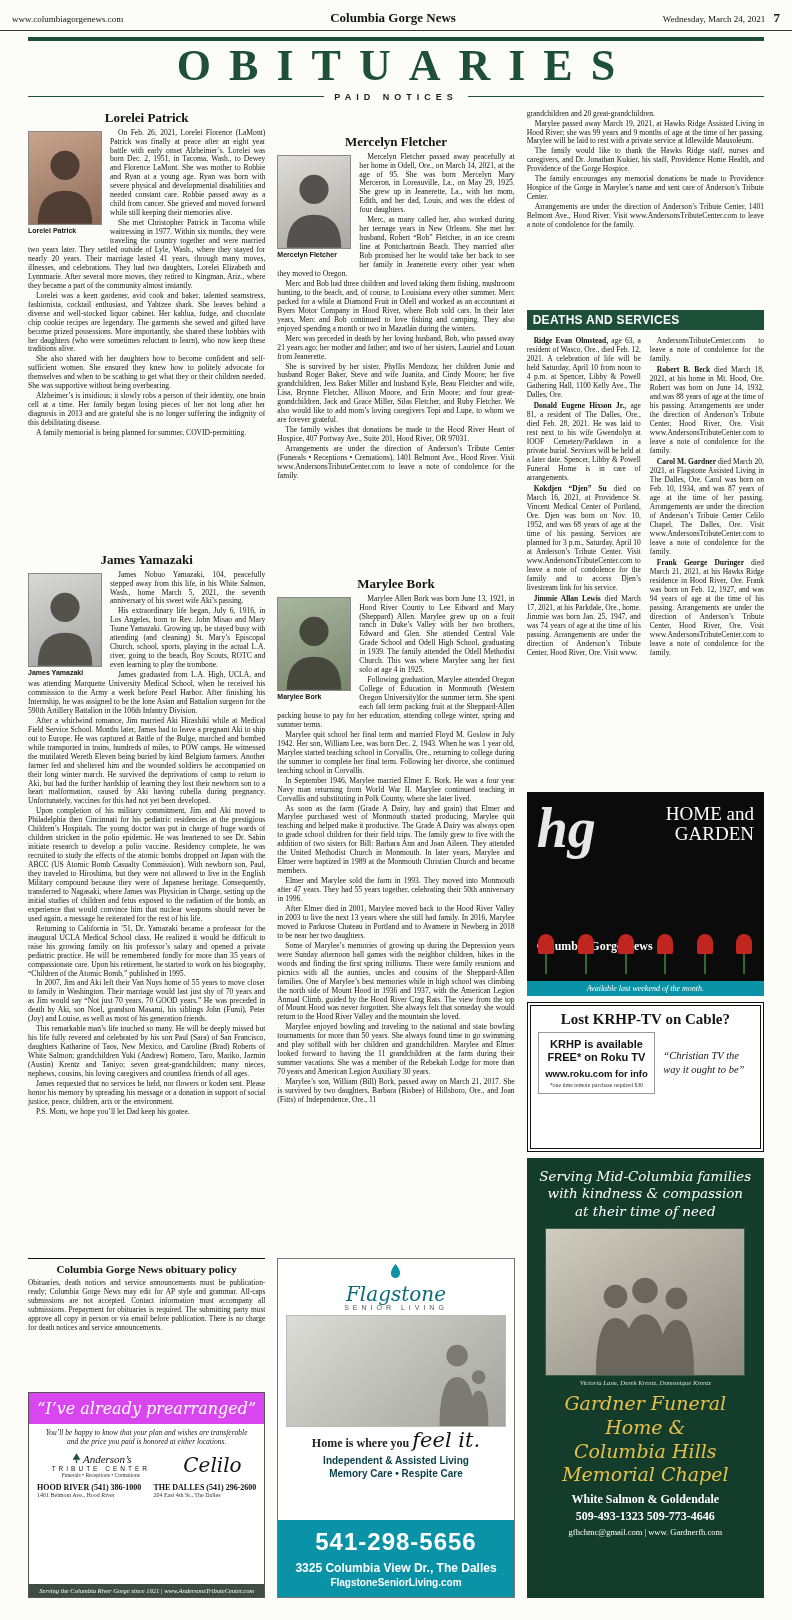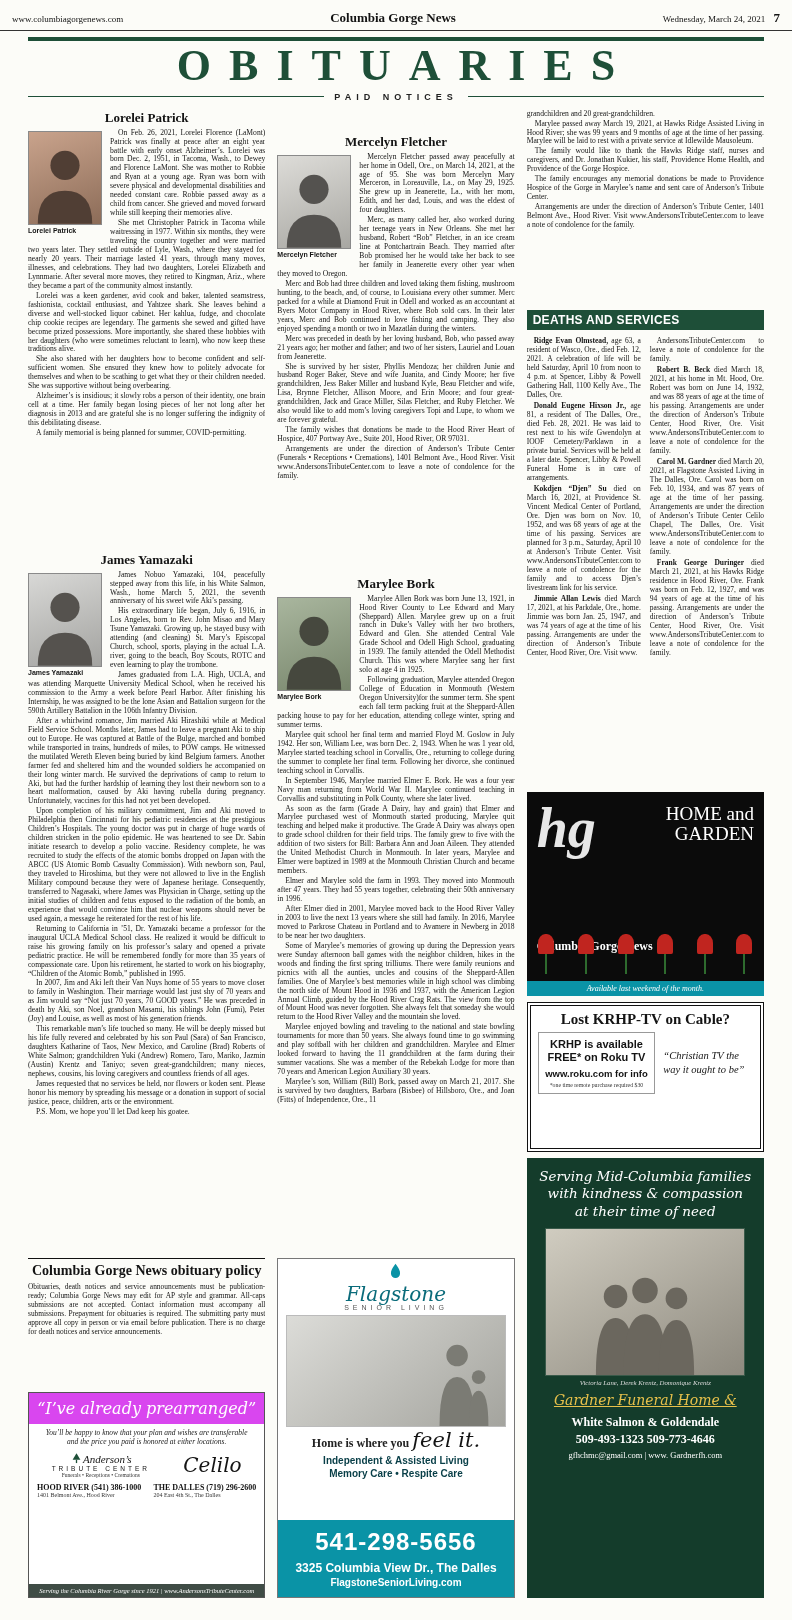--- a/index.html
+++ b/index.html
@@ -46,21 +46,21 @@
   .p-fletcher { background:linear-gradient(160deg,#dddcd8,#a8a7a2); color:#54524f; }
   .p-bork     { background:linear-gradient(160deg,#a9b69e,#78866c); color:#46483e; }
   .photo-caption { font-family:"Liberation Sans", sans-serif; font-size:7px; font-weight:bold;
                    line-height:1.25; margin-top:2px; }
   .para { font-size:7.6px; line-height:1.18; text-align:justify; text-indent:8px; margin-bottom:1px; }
   .cont { overflow:hidden; height:194px; }
   .cont .para:first-child { text-indent:0; }
 
   
   .policy { border-top:1.5px solid #111; padding-top:4px; height:128px; overflow:hidden; }
-  .policy-title { text-align:center; font-weight:bold; font-size:14px; margin-bottom:3px; }
+  .policy-title { text-align:center; font-weight:bold; font-size:11px; margin-bottom:3px; }
   .policy-text { font-size:7.4px; line-height:1.22; text-align:justify; }
 
   
   .ad-pre { border:1px solid #555; flex:1; display:flex; flex-direction:column; overflow:hidden; background:#fff; }
   .ad-pre-head { background:#d946ef; color:#fff; text-align:center; font-style:italic;
                  font-size:16px; padding:6px 4px; font-family:"DejaVu Serif", serif; }
   .ad-pre-quote { font-style:italic; font-size:7.5px; text-align:center; padding:4px 14px 2px;
                   color:#222; line-height:1.3; }
   .ad-pre-logos { display:flex; justify-content:space-around; align-items:center; padding:3px 6px; }
   .brand-anderson { text-align:center; }
@@ -127,22 +127,22 @@
 
   
   .gardner { flex:1; background:#143c2b; color:#fff; text-align:center; padding:10px 10px 8px;
              display:flex; flex-direction:column; overflow:hidden; }
   .g-head { font-style:italic; font-size:13.5px; line-height:1.3; font-family:"DejaVu Serif", serif; }
   .g-photo { margin:8px auto 3px; width:92%; height:148px; border:1px solid #3a5a4a;
              background:linear-gradient(150deg,#d0ccc0,#8e8a7f); position:relative; }
   .g-photo svg { position:absolute; bottom:0; left:50%; transform:translateX(-50%);
                  width:120px; height:108px; color:#6b675e; }
   .g-caption { font-size:6.8px; font-style:italic; color:#ddd; }
-  .g-name { margin-top:6px; font-style:italic; font-size:14px; color:#e7c14b; line-height:1.25;
-            font-family:"DejaVu Serif", serif;text-decoration:underline; }
+  .g-name { margin-top:6px; font-style:italic; font-size:19px; color:#e7c14b; line-height:1.25;
+            font-family:"DejaVu Serif", serif; }
   .g-loc { margin-top:5px; font-weight:bold; font-size:12px; }
   .g-phones { margin-top:2px; font-weight:bold; font-size:12px; }
   .g-contact { margin-top:3px; font-size:8.5px; }
 </style>
 </head>
 <body>
 
 <div class="page">
 
   <header class="masthead">
@@ -232,21 +232,21 @@
             <div class="b-tag">Funerals • Receptions • Cremations</div>
           </div>
           <div class="brand-celilo">Celilo</div>
         </div>
         <div class="ad-pre-locs">
           <div class="loc">
             <div class="loc-top">HOOD RIVER  (541) 386-1000</div>
             <div class="loc-addr">1401 Belmont Ave., Hood River</div>
           </div>
           <div class="loc">
-            <div class="loc-top">THE DALLES  (719) 296-2600</div>
+            <div class="loc-top">THE DALLES  (541) 296-2600</div>
             <div class="loc-addr">204 East 4th St., The Dalles</div>
           </div>
         </div>
         <div class="ad-pre-footer">Serving the Columbia River Gorge since 1921  |  www.AndersonsTributeCenter.com</div>
       </aside>
     </section>
 
     <section class="col">
 
       <article class="obit h-fletcher">
@@ -400,20 +400,21 @@
                 <circle cx="60" cy="24" r="13"></circle>
                 <path d="M38 110 Q38 48 60 48 Q82 48 82 110Z"></path>
                 <circle cx="92" cy="32" r="11"></circle>
                 <path d="M74 110 Q74 54 92 54 Q110 54 110 110Z"></path>
               </g>
             </svg>
         </div>
         <div class="g-caption">Victoria Lane, Derek Krentz, Domonique Krentz</div>
         <div class="g-name">
           <div>Gardner Funeral Home &amp;</div>
+          <div>Columbia Hills Memorial Chapel</div>
         </div>
         <div class="g-loc">White Salmon &amp; Goldendale</div>
         <div class="g-phones">509-493-1323    509-773-4646</div>
         <div class="g-contact">gfhchmc@gmail.com  |  www. Gardnerfh.com</div>
       </aside>
     </section>
   </main>
 </div>
 
 </body></html>

